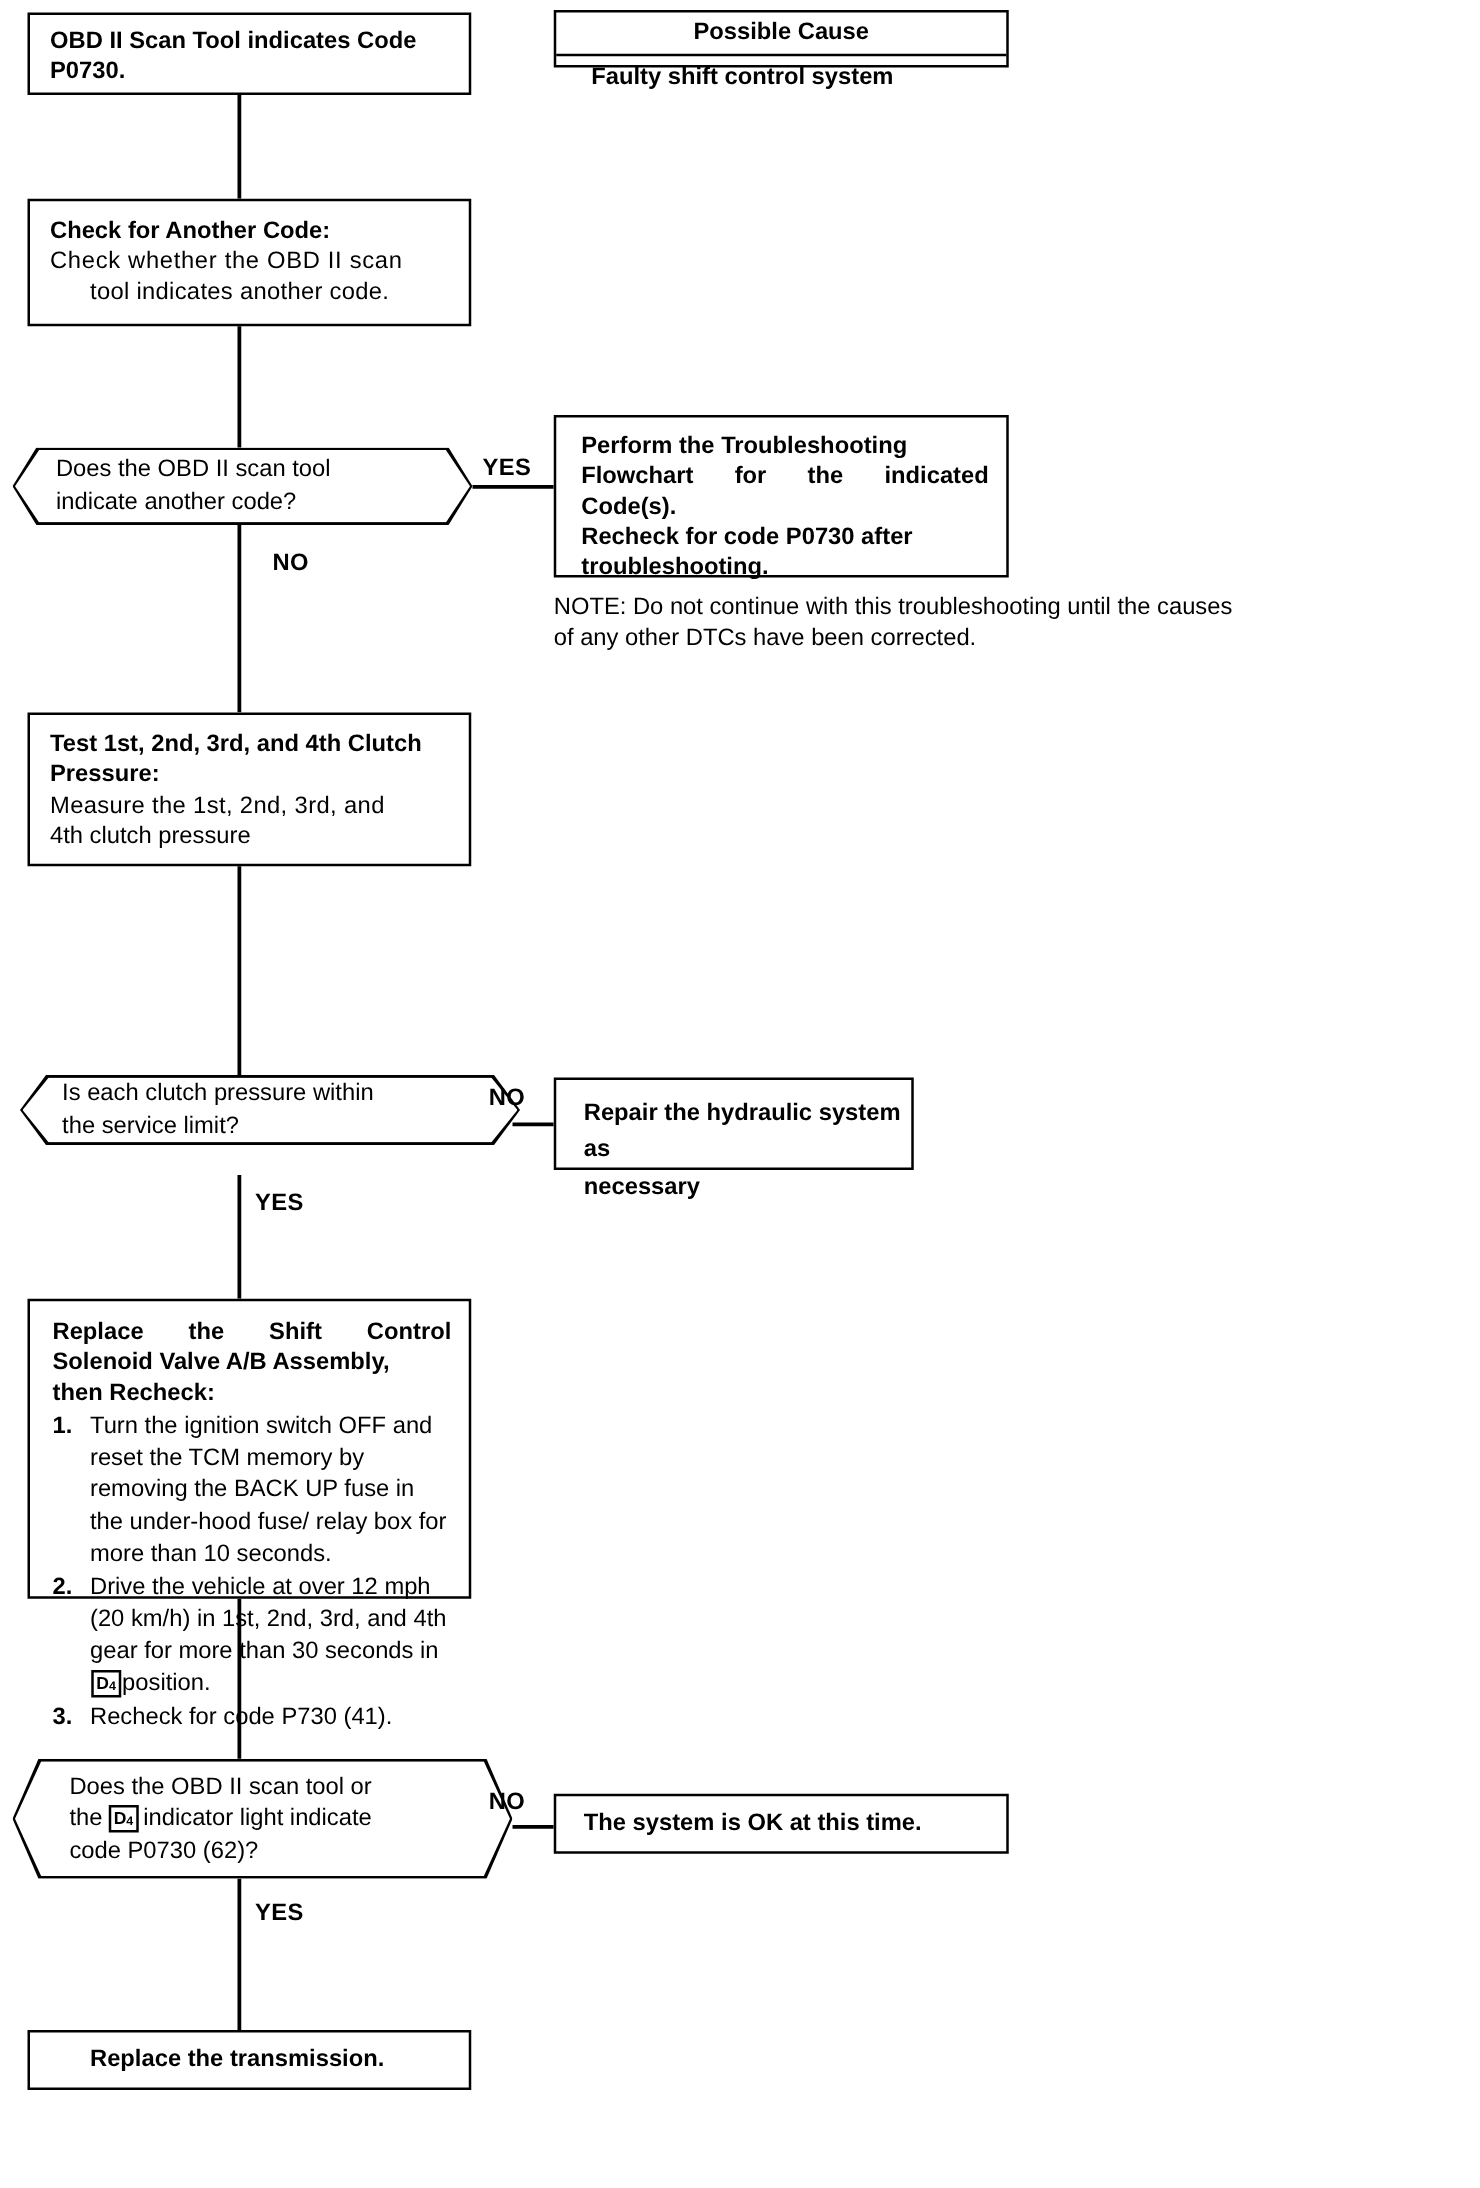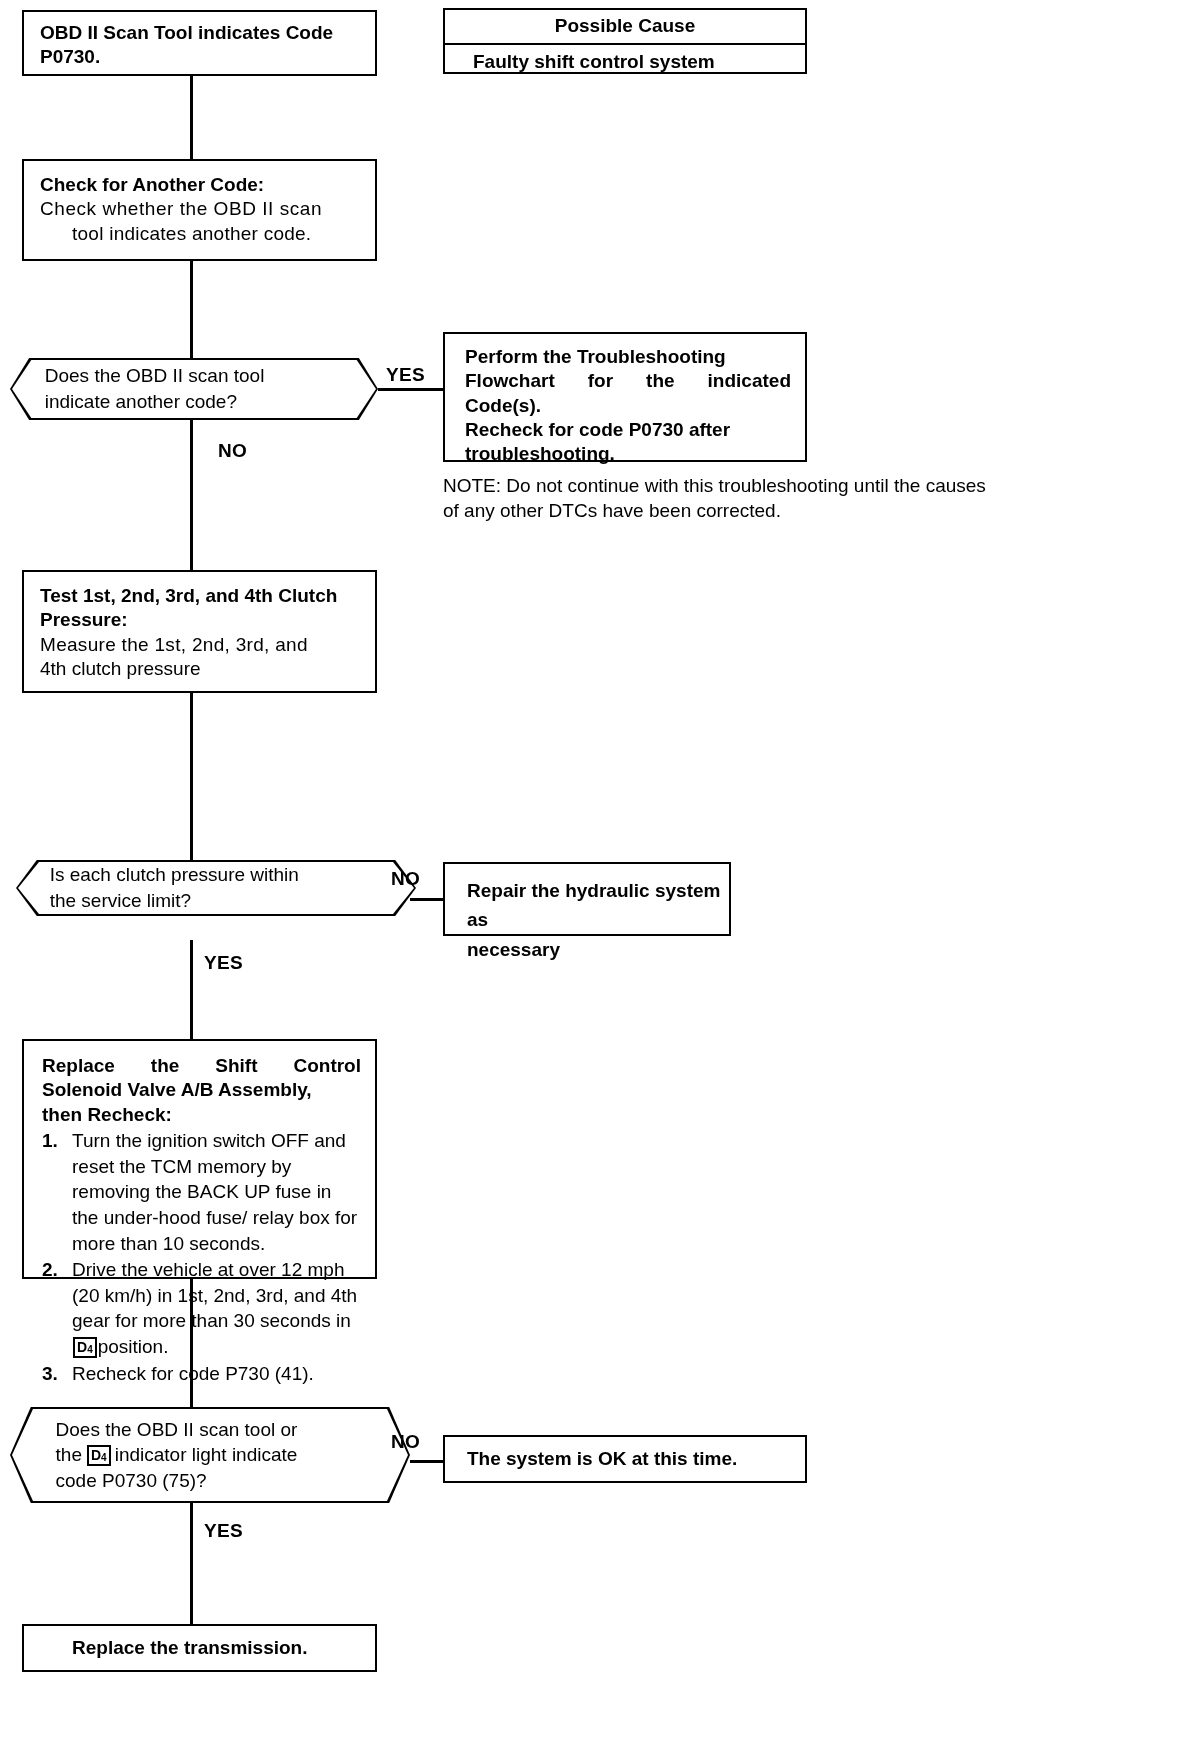--- a/index.html
+++ b/index.html
@@ -81,21 +81,21 @@
 </head>
 <body>
 
 <div class="stage">
 
   <div class="box b t20" style="left:22px;top:10px;width:355px;height:66px;padding:9px 0 0 16px;">
     <div>OBD II Scan Tool indicates Code</div>
     <div>P0730.</div>
   </div>
 
-  <div class="pc" style="left:443px;top:8px;width:364px;height:66px;">
+  <div class="pc" style="left:443px;top:8px;width:364px;height:46px;">
     <div class="hd">Possible Cause</div>
     <div class="bd">Faulty shift control system</div>
   </div>
 
   <div class="vline" style="left:190px;top:76px;height:83px;"></div>
 
   <div class="box" style="left:22px;top:159px;width:355px;height:102px;padding:12px 0 0 16px;">
     <div class="b t20">Check for Another Code:</div>
     <div class="n t20" style="letter-spacing:.55px;">Check whether the OBD II scan</div>
     <div class="n t20" style="letter-spacing:.25px;margin-left:32px;">tool indicates another code.</div>
@@ -183,21 +183,21 @@
 
   <div class="vline" style="left:190px;top:1279px;height:128px;"></div>
 
   <div class="hex" style="left:10px;top:1407px;width:400px;height:96px;">
     <div class="inner">
       <div class="txt" style="padding-left:11%;font-size:19px;">
         <div>Does the OBD II scan tool or</div>
         <div>
           <span>the</span><span class="d4" style="margin-left:5px;margin-right:4px;"><span>D</span><sub>4</sub></span><span>indicator light indicate</span>
         </div>
-        <div>code P0730 (75)?</div>
+        <div>code P0730 (62)?</div>
       </div>
     </div>
   </div>
 
   <div class="hline" style="left:410px;top:1460px;width:33px;"></div>
   <div class="lbl b" style="left:391px;top:1431px;">NO</div>
 
   <div class="vline" style="left:190px;top:1503px;height:121px;"></div>
   <div class="lbl b" style="left:204px;top:1520px;">YES</div>
 

